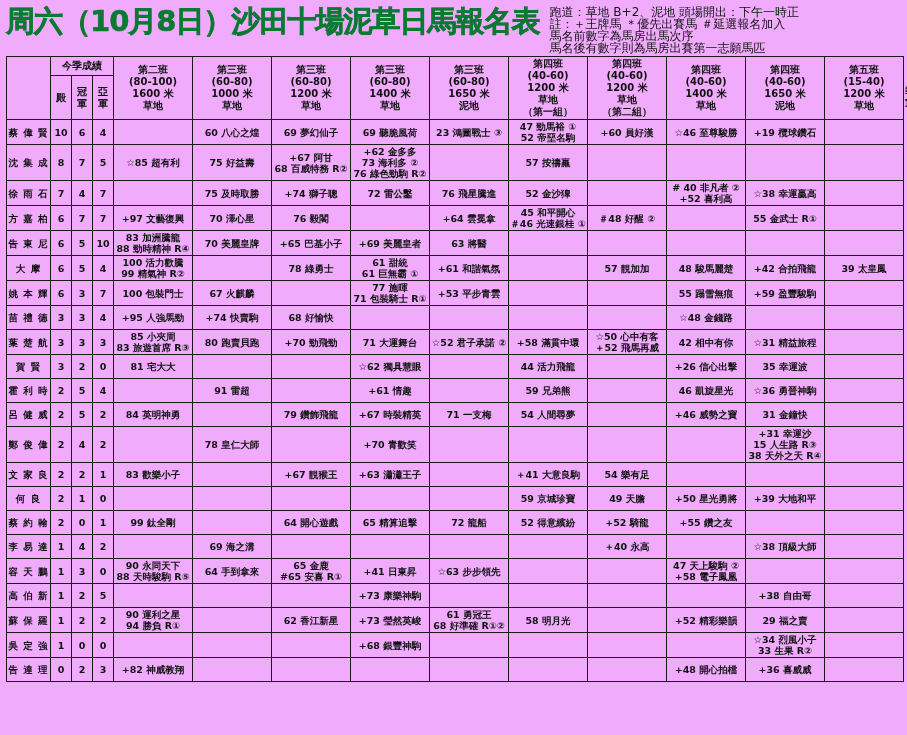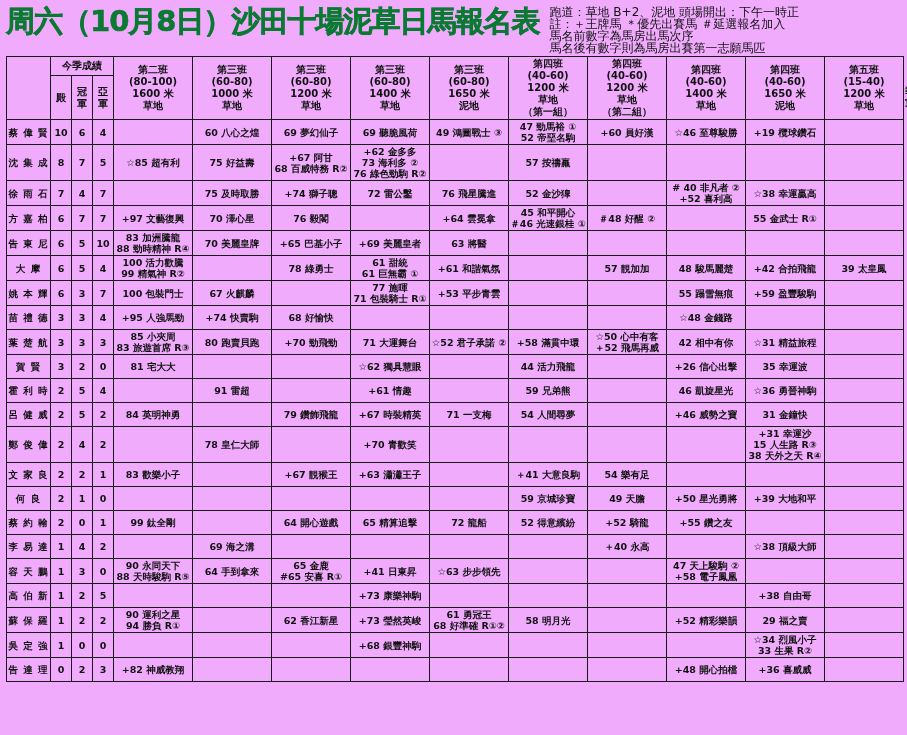--- a/index.html
+++ b/index.html
@@ -86,21 +86,21 @@
     <tbody id="tbody-host">
         <tr class="r">
           <td class="horse">蔡 偉 賢</td>
           <td class="num">10</td>
           <td class="num">6</td>
           <td class="num">4</td>
           <td class="cell"></td>
           <td class="cell">60 八心之煌</td>
           <td class="cell">69 夢幻仙子</td>
           <td class="cell">69 聽脆風荷</td>
-          <td class="cell">49 鴻圖戰士 ③</td>
+          <td class="cell">23 鴻圖戰士 ③</td>
           <td class="cell">47 勁馬裕 ①<br>52 帝堊名駒</td>
           <td class="cell">+60 員好漢</td>
           <td class="cell">☆46 至尊駿勝</td>
           <td class="cell">+19 欖球鑽石</td>
           <td class="cell"></td>
         </tr>
         <tr class="r">
           <td class="horse">沈 集 成</td>
           <td class="num">8</td>
           <td class="num">7</td>

